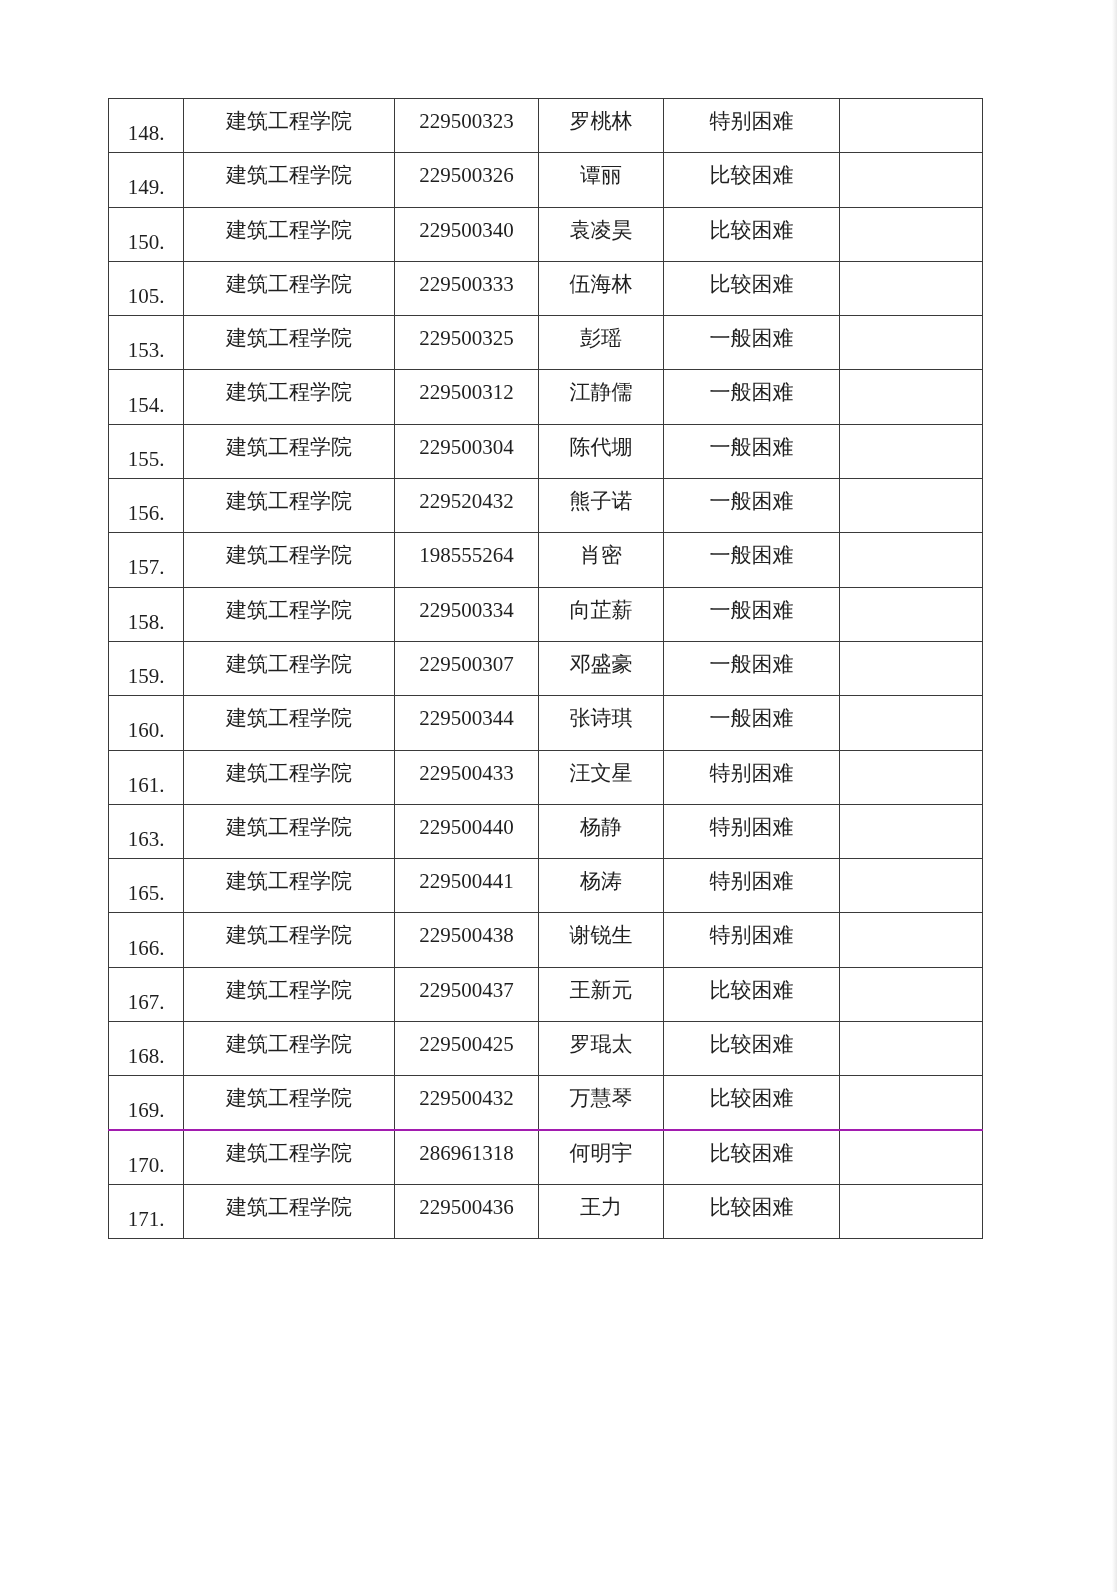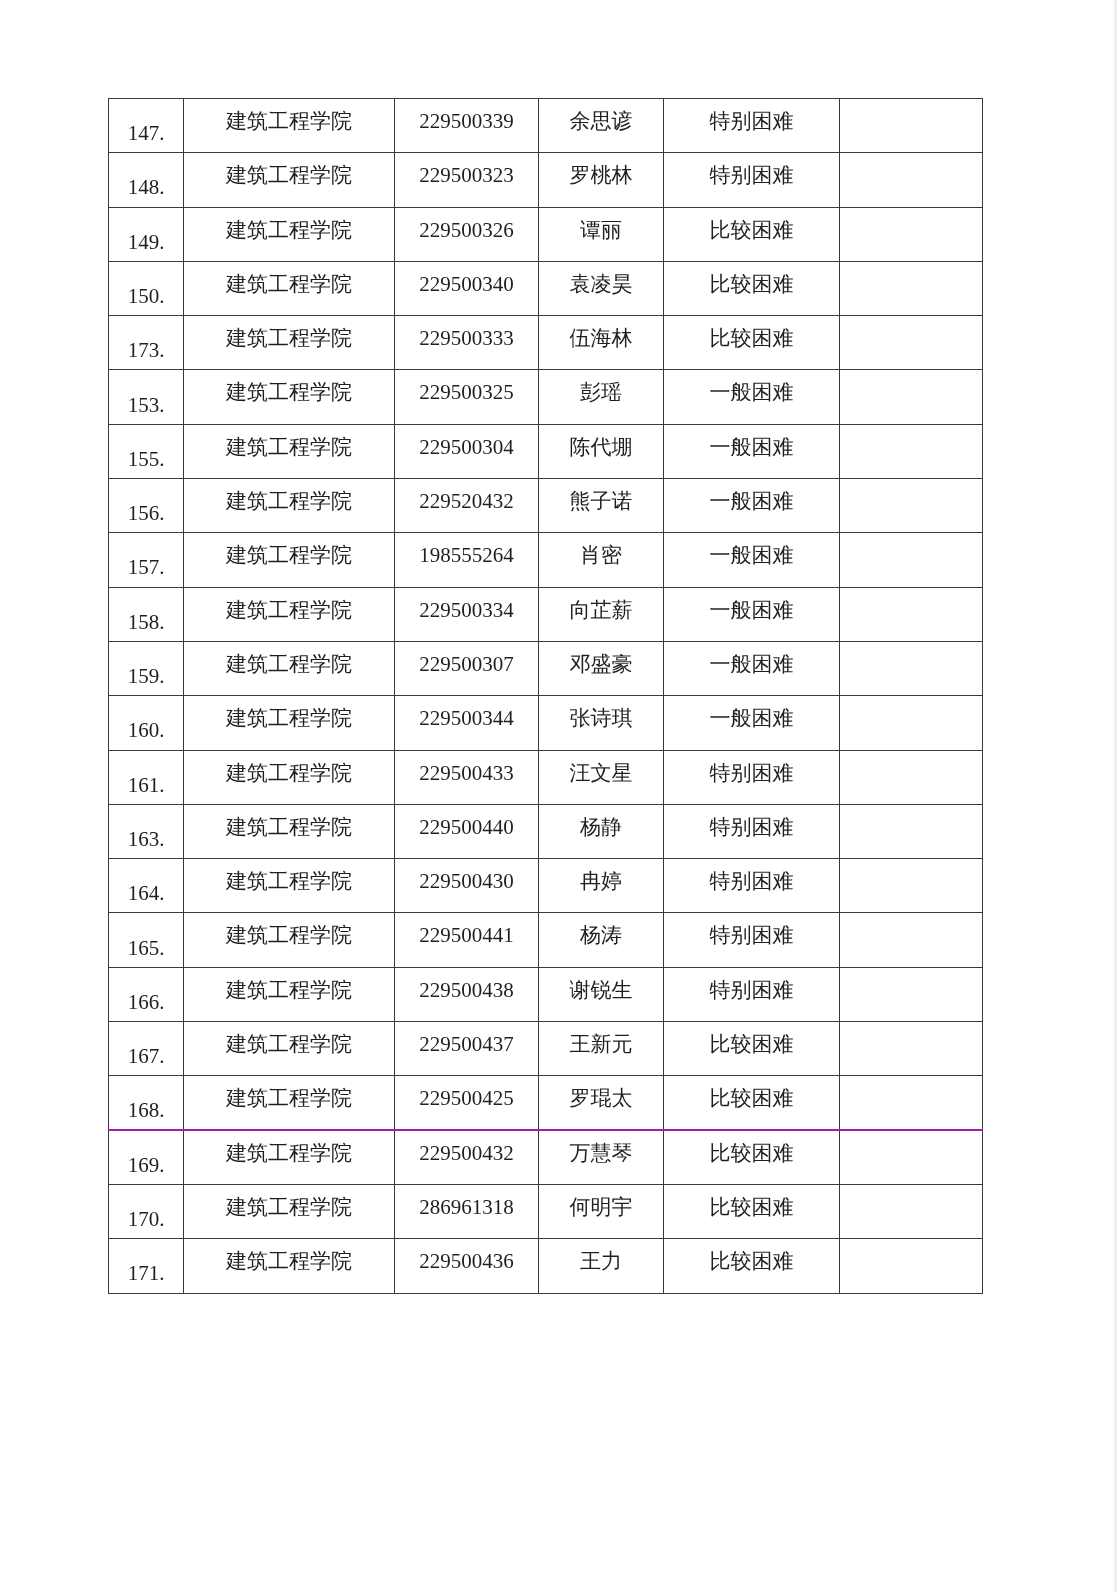--- a/index.html
+++ b/index.html
@@ -76,28 +76,20 @@
     <colgroup>
       <col class="c-no">
       <col class="c-college">
       <col class="c-id">
       <col class="c-name">
       <col class="c-status">
       <col class="c-note">
     </colgroup>
     <tbody id="rows">
         <tr>
-      <td class="cell-no"><span>147.</span></td>
-      <td class="cell-top"><span>建筑工程学院</span></td>
-      <td class="cell-top"><span>229500339</span></td>
-      <td class="cell-top"><span>余思谚</span></td>
-      <td class="cell-top"><span>特别困难</span></td>
-      <td class="cell-top"><span></span></td>
-    </tr>
-        <tr>
       <td class="cell-no"><span>148.</span></td>
       <td class="cell-top"><span>建筑工程学院</span></td>
       <td class="cell-top"><span>229500323</span></td>
       <td class="cell-top"><span>罗桃林</span></td>
       <td class="cell-top"><span>特别困难</span></td>
       <td class="cell-top"><span></span></td>
     </tr>
         <tr>
       <td class="cell-no"><span>149.</span></td>
       <td class="cell-top"><span>建筑工程学院</span></td>
@@ -108,36 +100,44 @@
     </tr>
         <tr>
       <td class="cell-no"><span>150.</span></td>
       <td class="cell-top"><span>建筑工程学院</span></td>
       <td class="cell-top"><span>229500340</span></td>
       <td class="cell-top"><span>袁凌昊</span></td>
       <td class="cell-top"><span>比较困难</span></td>
       <td class="cell-top"><span></span></td>
     </tr>
         <tr>
-      <td class="cell-no"><span>173.</span></td>
+      <td class="cell-no"><span>105.</span></td>
       <td class="cell-top"><span>建筑工程学院</span></td>
       <td class="cell-top"><span>229500333</span></td>
       <td class="cell-top"><span>伍海林</span></td>
       <td class="cell-top"><span>比较困难</span></td>
       <td class="cell-top"><span></span></td>
     </tr>
         <tr>
       <td class="cell-no"><span>153.</span></td>
       <td class="cell-top"><span>建筑工程学院</span></td>
       <td class="cell-top"><span>229500325</span></td>
       <td class="cell-top"><span>彭瑶</span></td>
       <td class="cell-top"><span>一般困难</span></td>
       <td class="cell-top"><span></span></td>
     </tr>
         <tr>
+      <td class="cell-no"><span>154.</span></td>
+      <td class="cell-top"><span>建筑工程学院</span></td>
+      <td class="cell-top"><span>229500312</span></td>
+      <td class="cell-top"><span>江静儒</span></td>
+      <td class="cell-top"><span>一般困难</span></td>
+      <td class="cell-top"><span></span></td>
+    </tr>
+        <tr>
       <td class="cell-no"><span>155.</span></td>
       <td class="cell-top"><span>建筑工程学院</span></td>
       <td class="cell-top"><span>229500304</span></td>
       <td class="cell-top"><span>陈代堋</span></td>
       <td class="cell-top"><span>一般困难</span></td>
       <td class="cell-top"><span></span></td>
     </tr>
         <tr>
       <td class="cell-no"><span>156.</span></td>
       <td class="cell-top"><span>建筑工程学院</span></td>
@@ -188,28 +188,20 @@
     </tr>
         <tr>
       <td class="cell-no"><span>163.</span></td>
       <td class="cell-top"><span>建筑工程学院</span></td>
       <td class="cell-top"><span>229500440</span></td>
       <td class="cell-top"><span>杨静</span></td>
       <td class="cell-top"><span>特别困难</span></td>
       <td class="cell-top"><span></span></td>
     </tr>
         <tr>
-      <td class="cell-no"><span>164.</span></td>
-      <td class="cell-top"><span>建筑工程学院</span></td>
-      <td class="cell-top"><span>229500430</span></td>
-      <td class="cell-top"><span>冉婷</span></td>
-      <td class="cell-top"><span>特别困难</span></td>
-      <td class="cell-top"><span></span></td>
-    </tr>
-        <tr>
       <td class="cell-no"><span>165.</span></td>
       <td class="cell-top"><span>建筑工程学院</span></td>
       <td class="cell-top"><span>229500441</span></td>
       <td class="cell-top"><span>杨涛</span></td>
       <td class="cell-top"><span>特别困难</span></td>
       <td class="cell-top"><span></span></td>
     </tr>
         <tr>
       <td class="cell-no"><span>166.</span></td>
       <td class="cell-top"><span>建筑工程学院</span></td>

